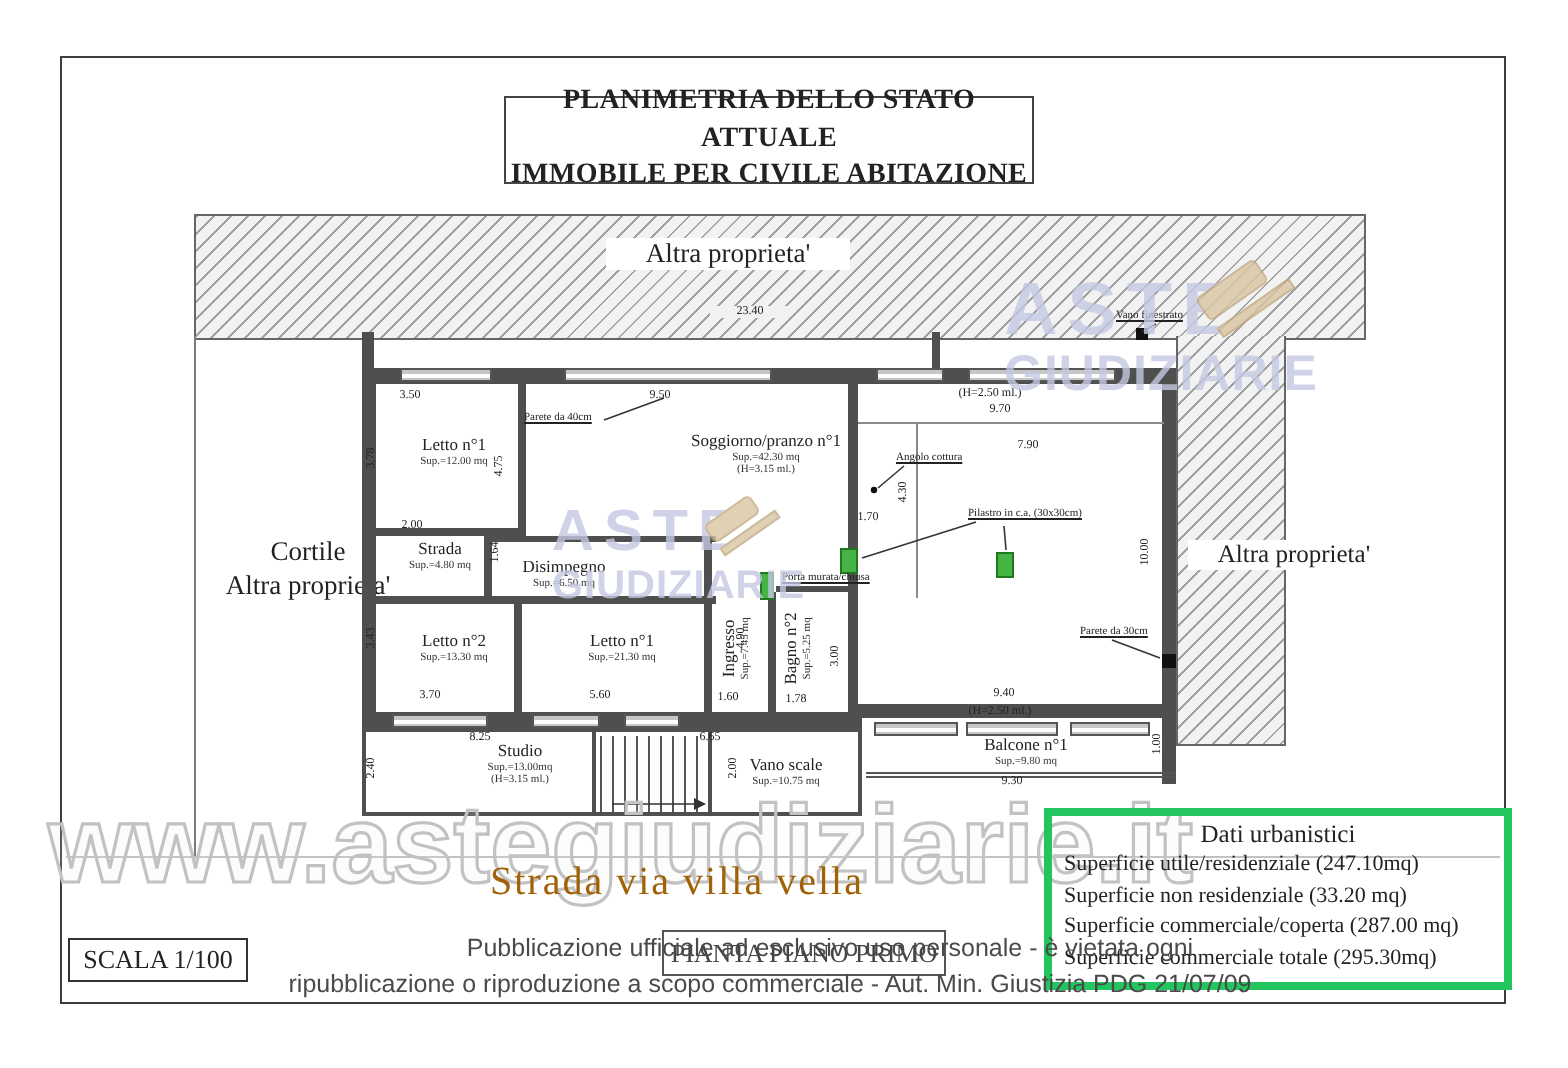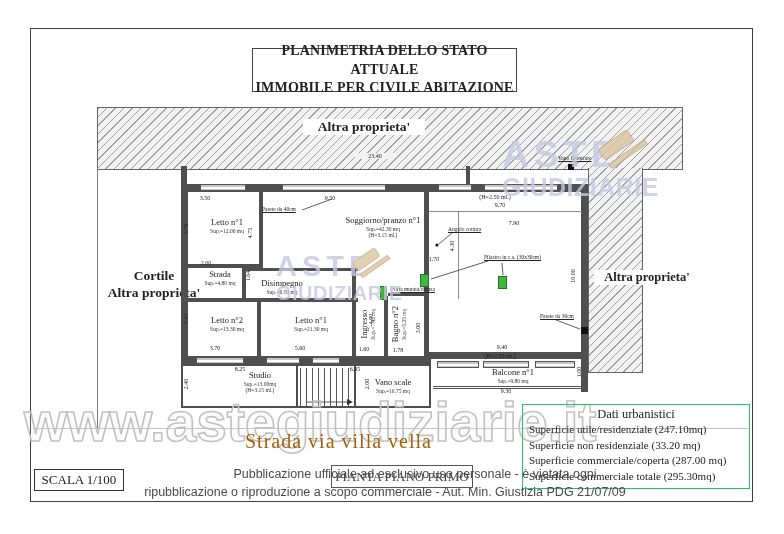--- a/index.html
+++ b/index.html
@@ -10,21 +10,21 @@
   #border{left:30px;top:28px;width:721px;height:472px;border:1.5px solid #3e3e3e;}
   
   #title-box{left:252px;top:48px;width:263px;height:42px;border:1px solid #444;
              display:flex;flex-direction:column;justify-content:center;text-align:center;}
   #title-box div{font-size:14px;font-weight:700;line-height:1.35;letter-spacing:.2px;}
   
   .hatch{background-color:#f2f2f2;border:1px solid #666;
          background-image:repeating-linear-gradient(135deg,#a2a2a2 0px,#a2a2a2 1px,transparent 1px,transparent 6px);}
   #hatch-top{left:97px;top:107px;width:584px;height:61px;}
   #hatch-right{left:588px;top:168px;width:53px;height:204px;border-top:none;}
-  .area-label{background:#fff;padding:0 3px;text-align:center;font-weight:bold;}
+  .area-label{background:#fff;padding:0 3px;text-align:center;}
   #lbl-top{left:303px;top:119px;width:116px;font-size:13.5px;}
   #lbl-right{left:594px;top:270px;width:100px;font-size:12.5px;}
   #lbl-left{left:98px;top:268px;width:106px;font-size:13.5px;line-height:1.25;background:none;}
   #street{left:245px;top:430px;font-size:20px;color:#a16207;letter-spacing:1px;z-index:6;}
   
   .wall{background:#4f4f4f;}
   .win{height:7px;background:#c6c6c6;border:1px solid #555;box-sizing:border-box;
        background-image:linear-gradient(to bottom,#c6c6c6 2px,#fff 2px,#fff 4px,#c6c6c6 4px);}
   #annex{left:181px;top:364px;width:250px;height:44px;border:2.5px solid #4f4f4f;box-sizing:border-box;}
   #stairs{left:300px;top:368px;width:53px;height:38px;
@@ -52,21 +52,21 @@
   .logo{position:absolute;z-index:4;opacity:.8;font-family:"Liberation Sans",sans-serif;color:#c5c9e2;}
   .logo .w1{font-weight:700;letter-spacing:5px;}
   .logo .w2{font-weight:700;letter-spacing:.5px;}
   .gavel-head{position:absolute;background:#d9c5a2;border:1px solid #c3aa84;border-radius:3px;transform:rotate(-35deg);}
   .gavel-handle{position:absolute;background:#d9c5a2;border:1px solid #c3aa84;transform:rotate(-35deg);}
   
   #scala-box{left:34px;top:469px;width:88px;height:20px;border:1.5px solid #333;
              font-size:13px;text-align:center;line-height:20px;z-index:5;}
   #caption-box{left:331px;top:465px;width:140px;height:21px;border:1px solid #555;
                font-size:13px;color:#444;text-align:center;line-height:21px;z-index:5;}
-  #urban-box{left:522px;top:404px;width:226px;height:83px;border:1px solid #22c55e;z-index:5;}
+  #urban-box{left:522px;top:404px;width:226px;height:83px;border:4px solid #22c55e;z-index:5;}
   #urban-box .ut{font-size:12.5px;text-align:center;margin-top:2px;}
   #urban-box .ur{font-size:11px;line-height:15.5px;padding-left:6px;}
   .footer-line{position:absolute;width:784px;text-align:center;font-family:"Liberation Sans",sans-serif;
                font-size:12.5px;color:#4a4a4a;z-index:6;}
   #footer1{left:23px;top:467px;}
   #footer2{left:-7px;top:485px;}
   #leaders{left:0;top:0;z-index:3;pointer-events:none;}
 </style>
 </head>
 <body>

